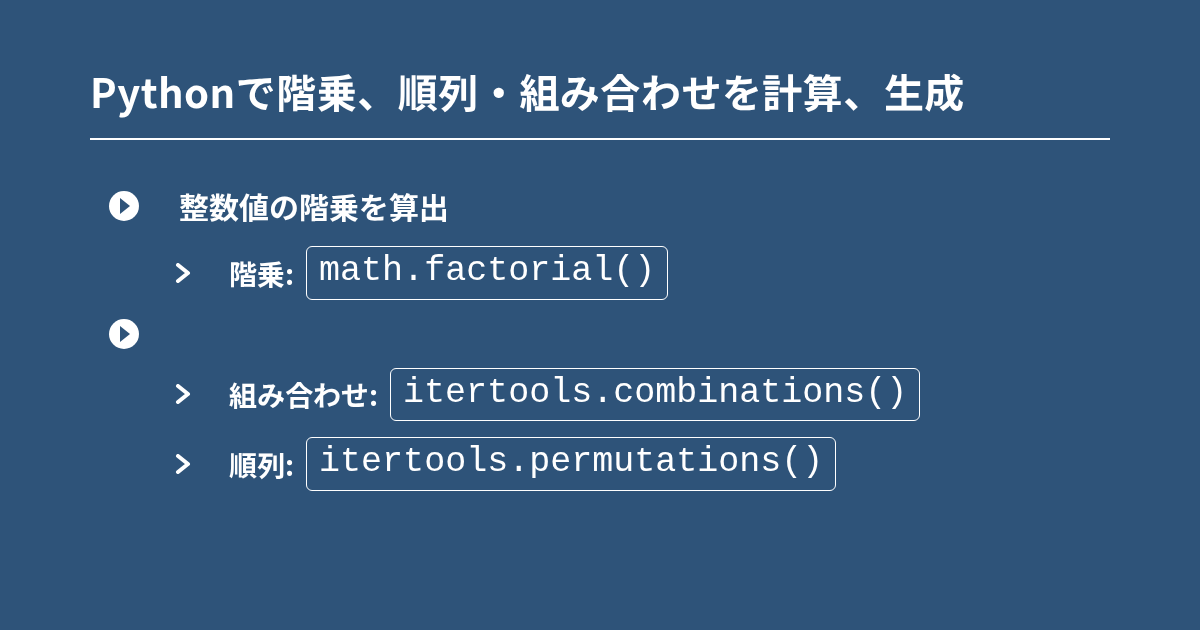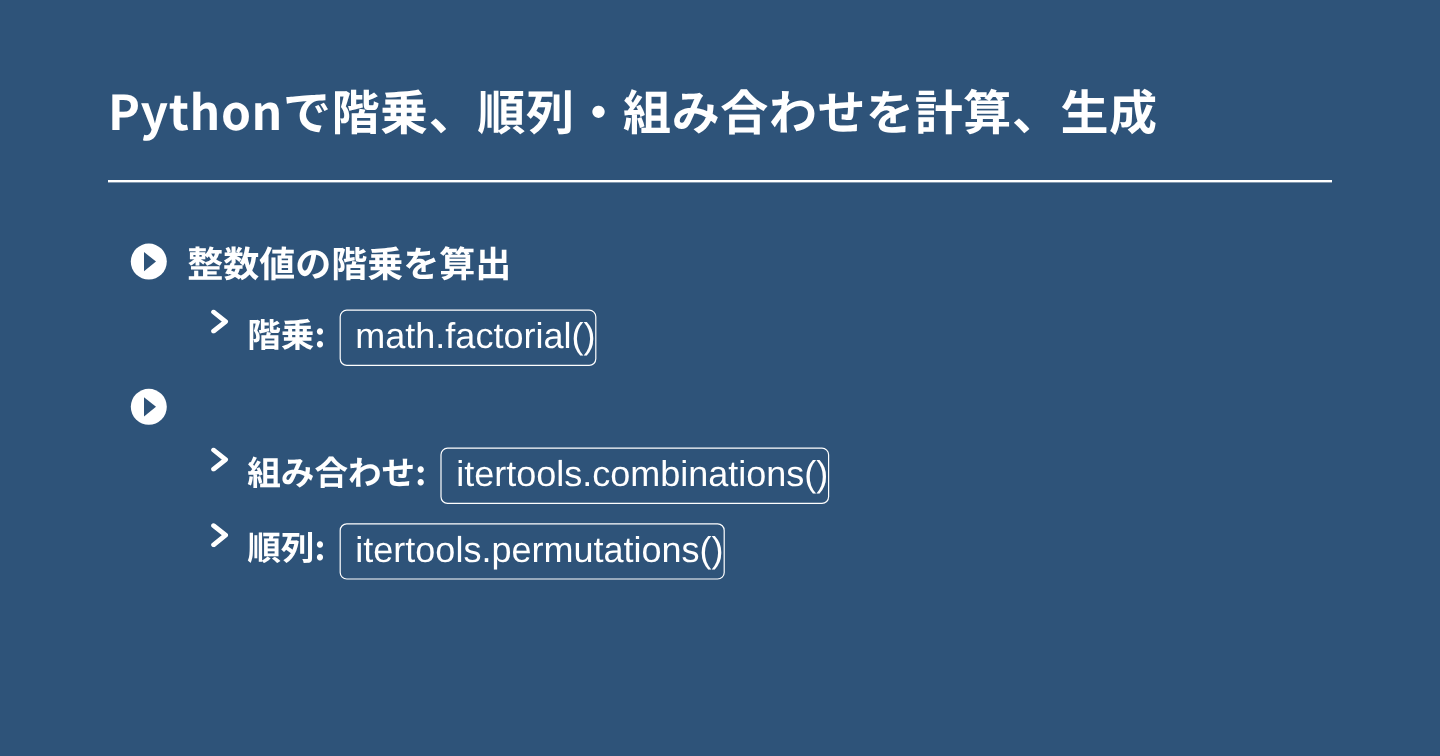--- a/index.html
+++ b/index.html
@@ -12,64 +12,65 @@
     height: 630px;
     background: #2e5379;
     color: #ffffff;
     font-family: "Hiragino Sans", "Hiragino Kaku Gothic ProN", "Noto Sans JP", "Yu Gothic", Meiryo, sans-serif;
     padding: 62px 90px 0 90px;
   }
   .title {
     font-size: 40px;
     font-weight: 700;
     letter-spacing: 0.5px;
-    padding-bottom: 30px;
+    padding-bottom: 18px;
     border-bottom: 2px solid #ffffff;
   }
   .content {
     padding-top: 34px;
   }
   .section {
     display: flex;
     align-items: center;
     gap: 16px;
     padding: 10px 0 10px 18px;
     font-size: 30px;
     font-weight: 700;
   }
   .sub {
     display: flex;
-    align-items: flex-start;
+    align-items: center;
     gap: 12px;
     padding: 8px 0 8px 84px;
     font-size: 28px;
     font-weight: 700;
   }
   .circle-chevron {
     width: 32px;
     height: 32px;
     flex: 0 0 auto;
   }
   .chevron {
     width: 20px;
     height: 20px;
     flex: 0 0 auto;
   }
   .code {
-    font-family: Liberation Sans, sans-serif;
+    font-family: Liberation Mono, monospace;
     font-weight: 400;
-    font-size: 30px;
+    font-size: 35px;
     border: 1.5px solid #ffffff;
     border-radius: 6px;
-    padding: 2px 0 4px 12px;
+    padding: 2px 12px 4px 12px;
     display: inline-block;
     line-height: 1.3;
   }
   .label-text {
     white-space: nowrap;
+    margin-left: 23px;
   }
 </style>
 </head>
 <body>
 
 <h1 class="title">Pythonで階乗、順列・組み合わせを計算、生成</h1>
 
 <div class="content">
 
   <div class="section">

